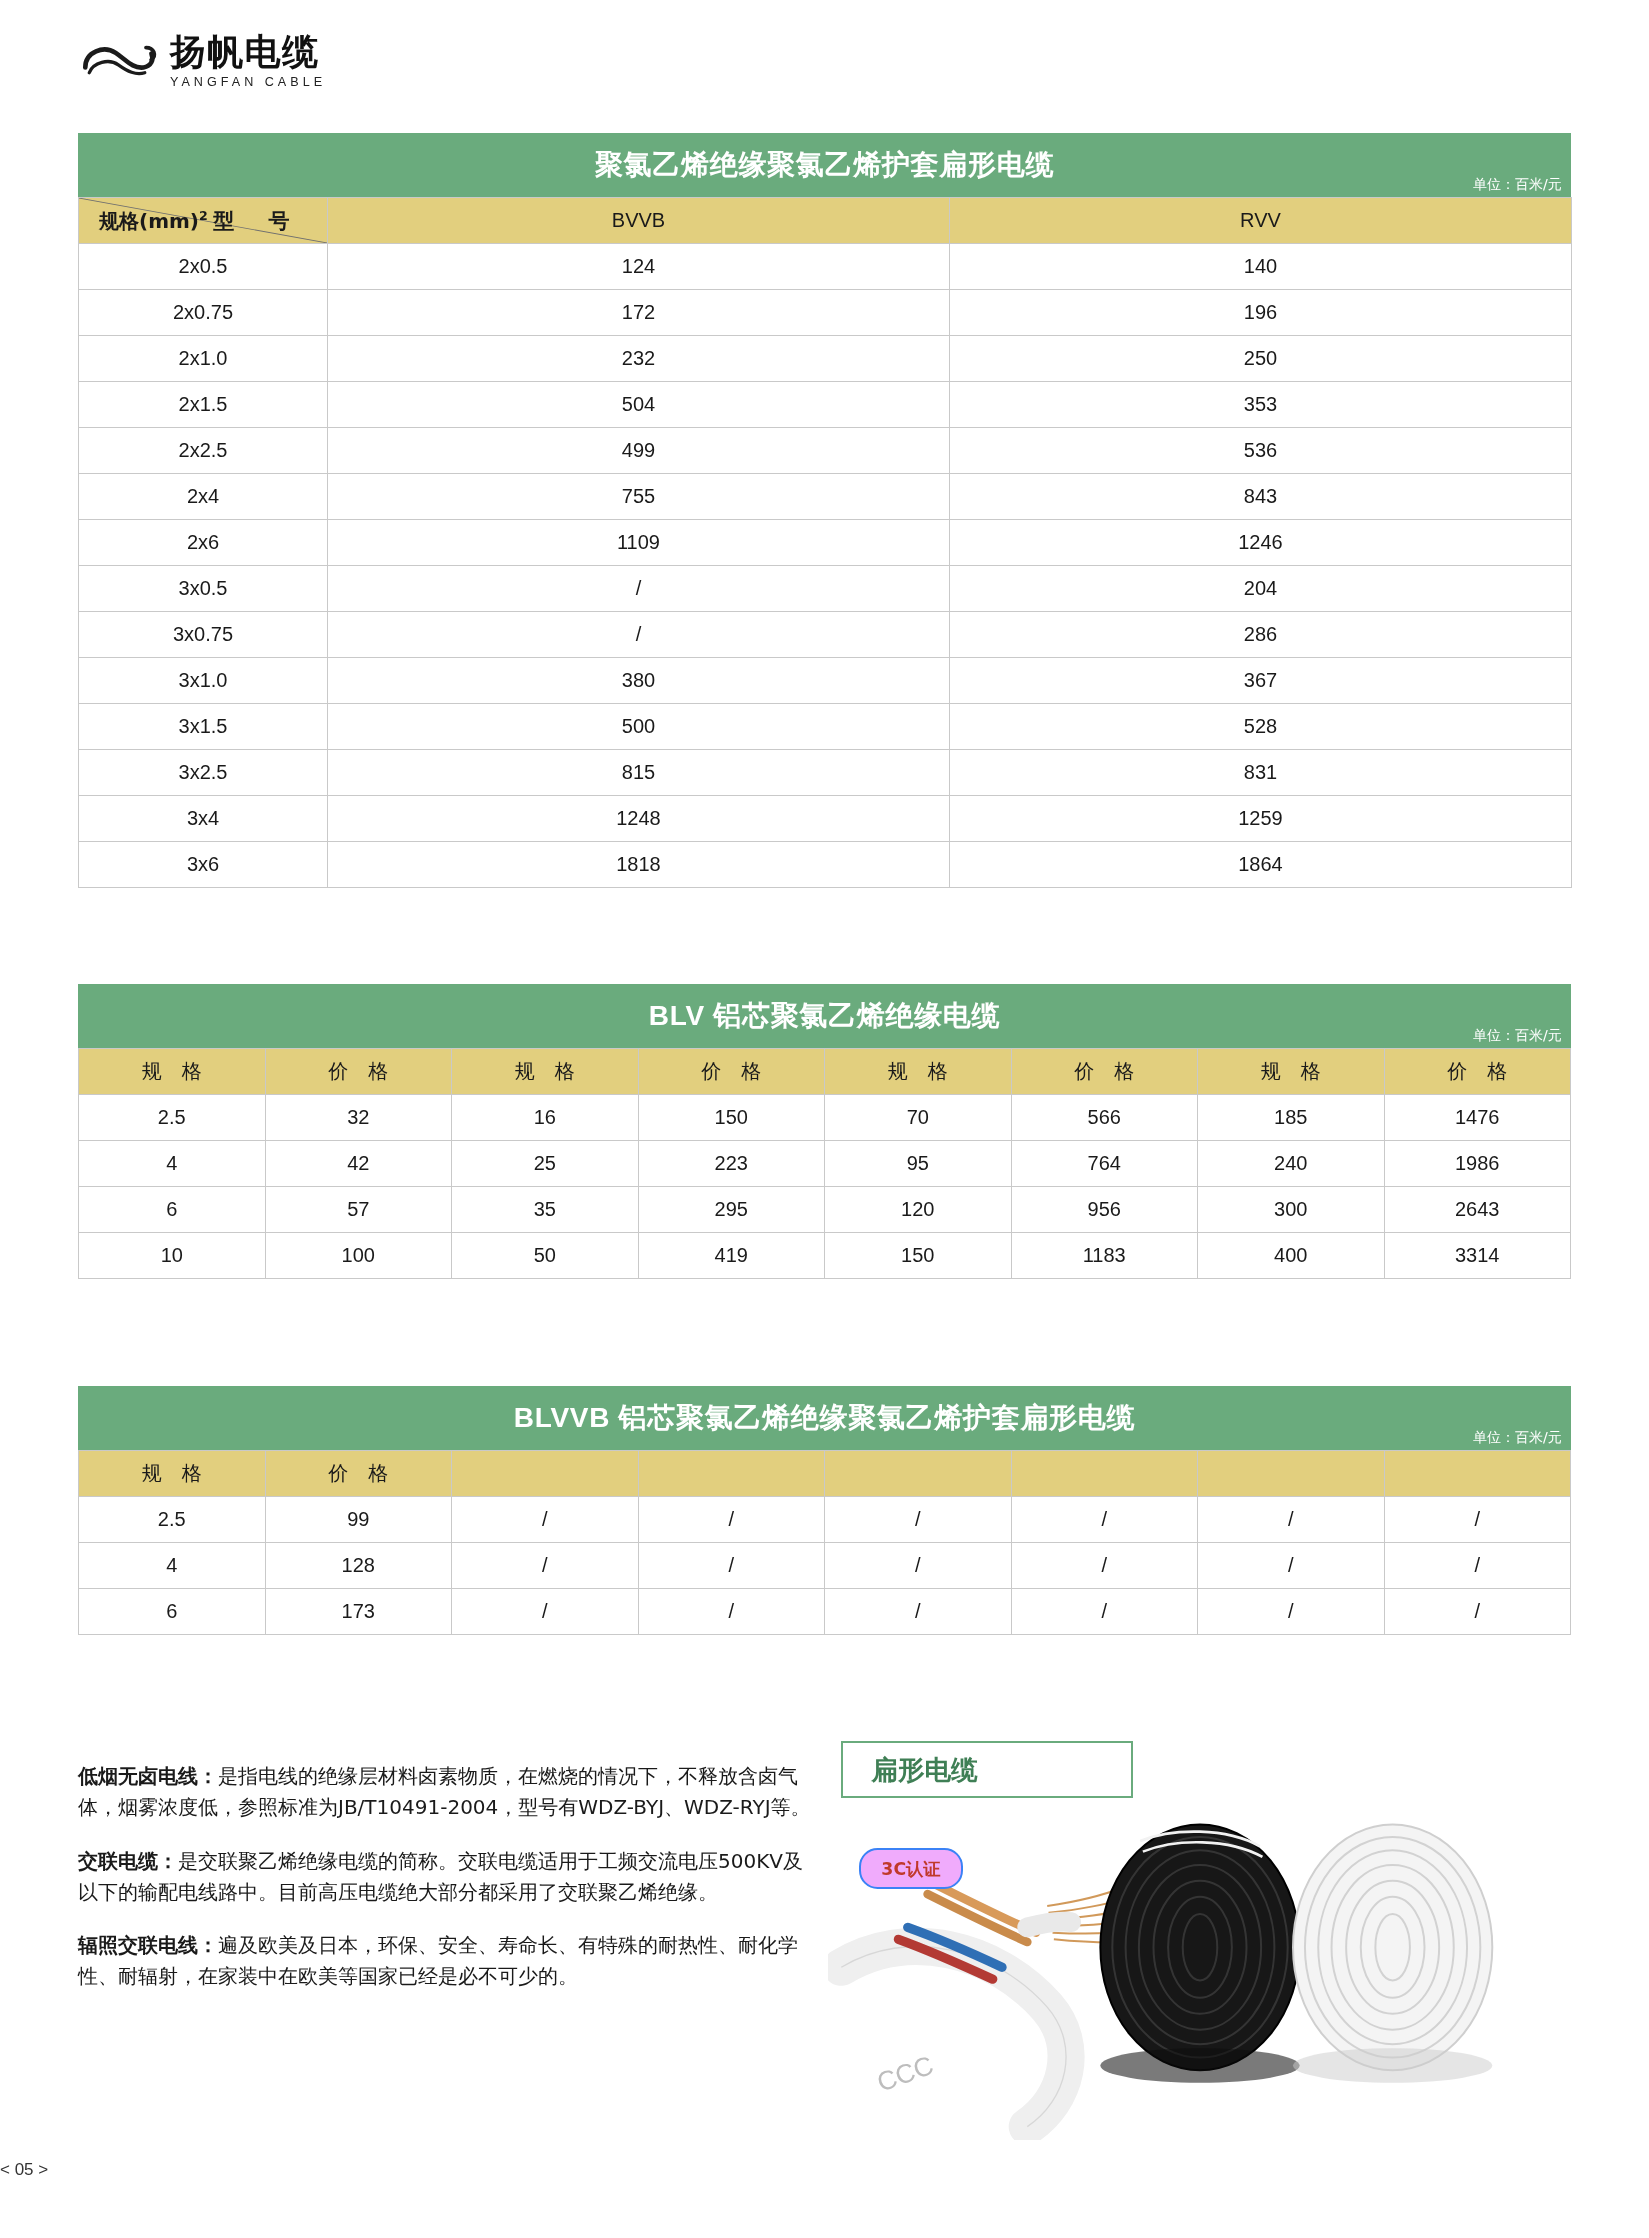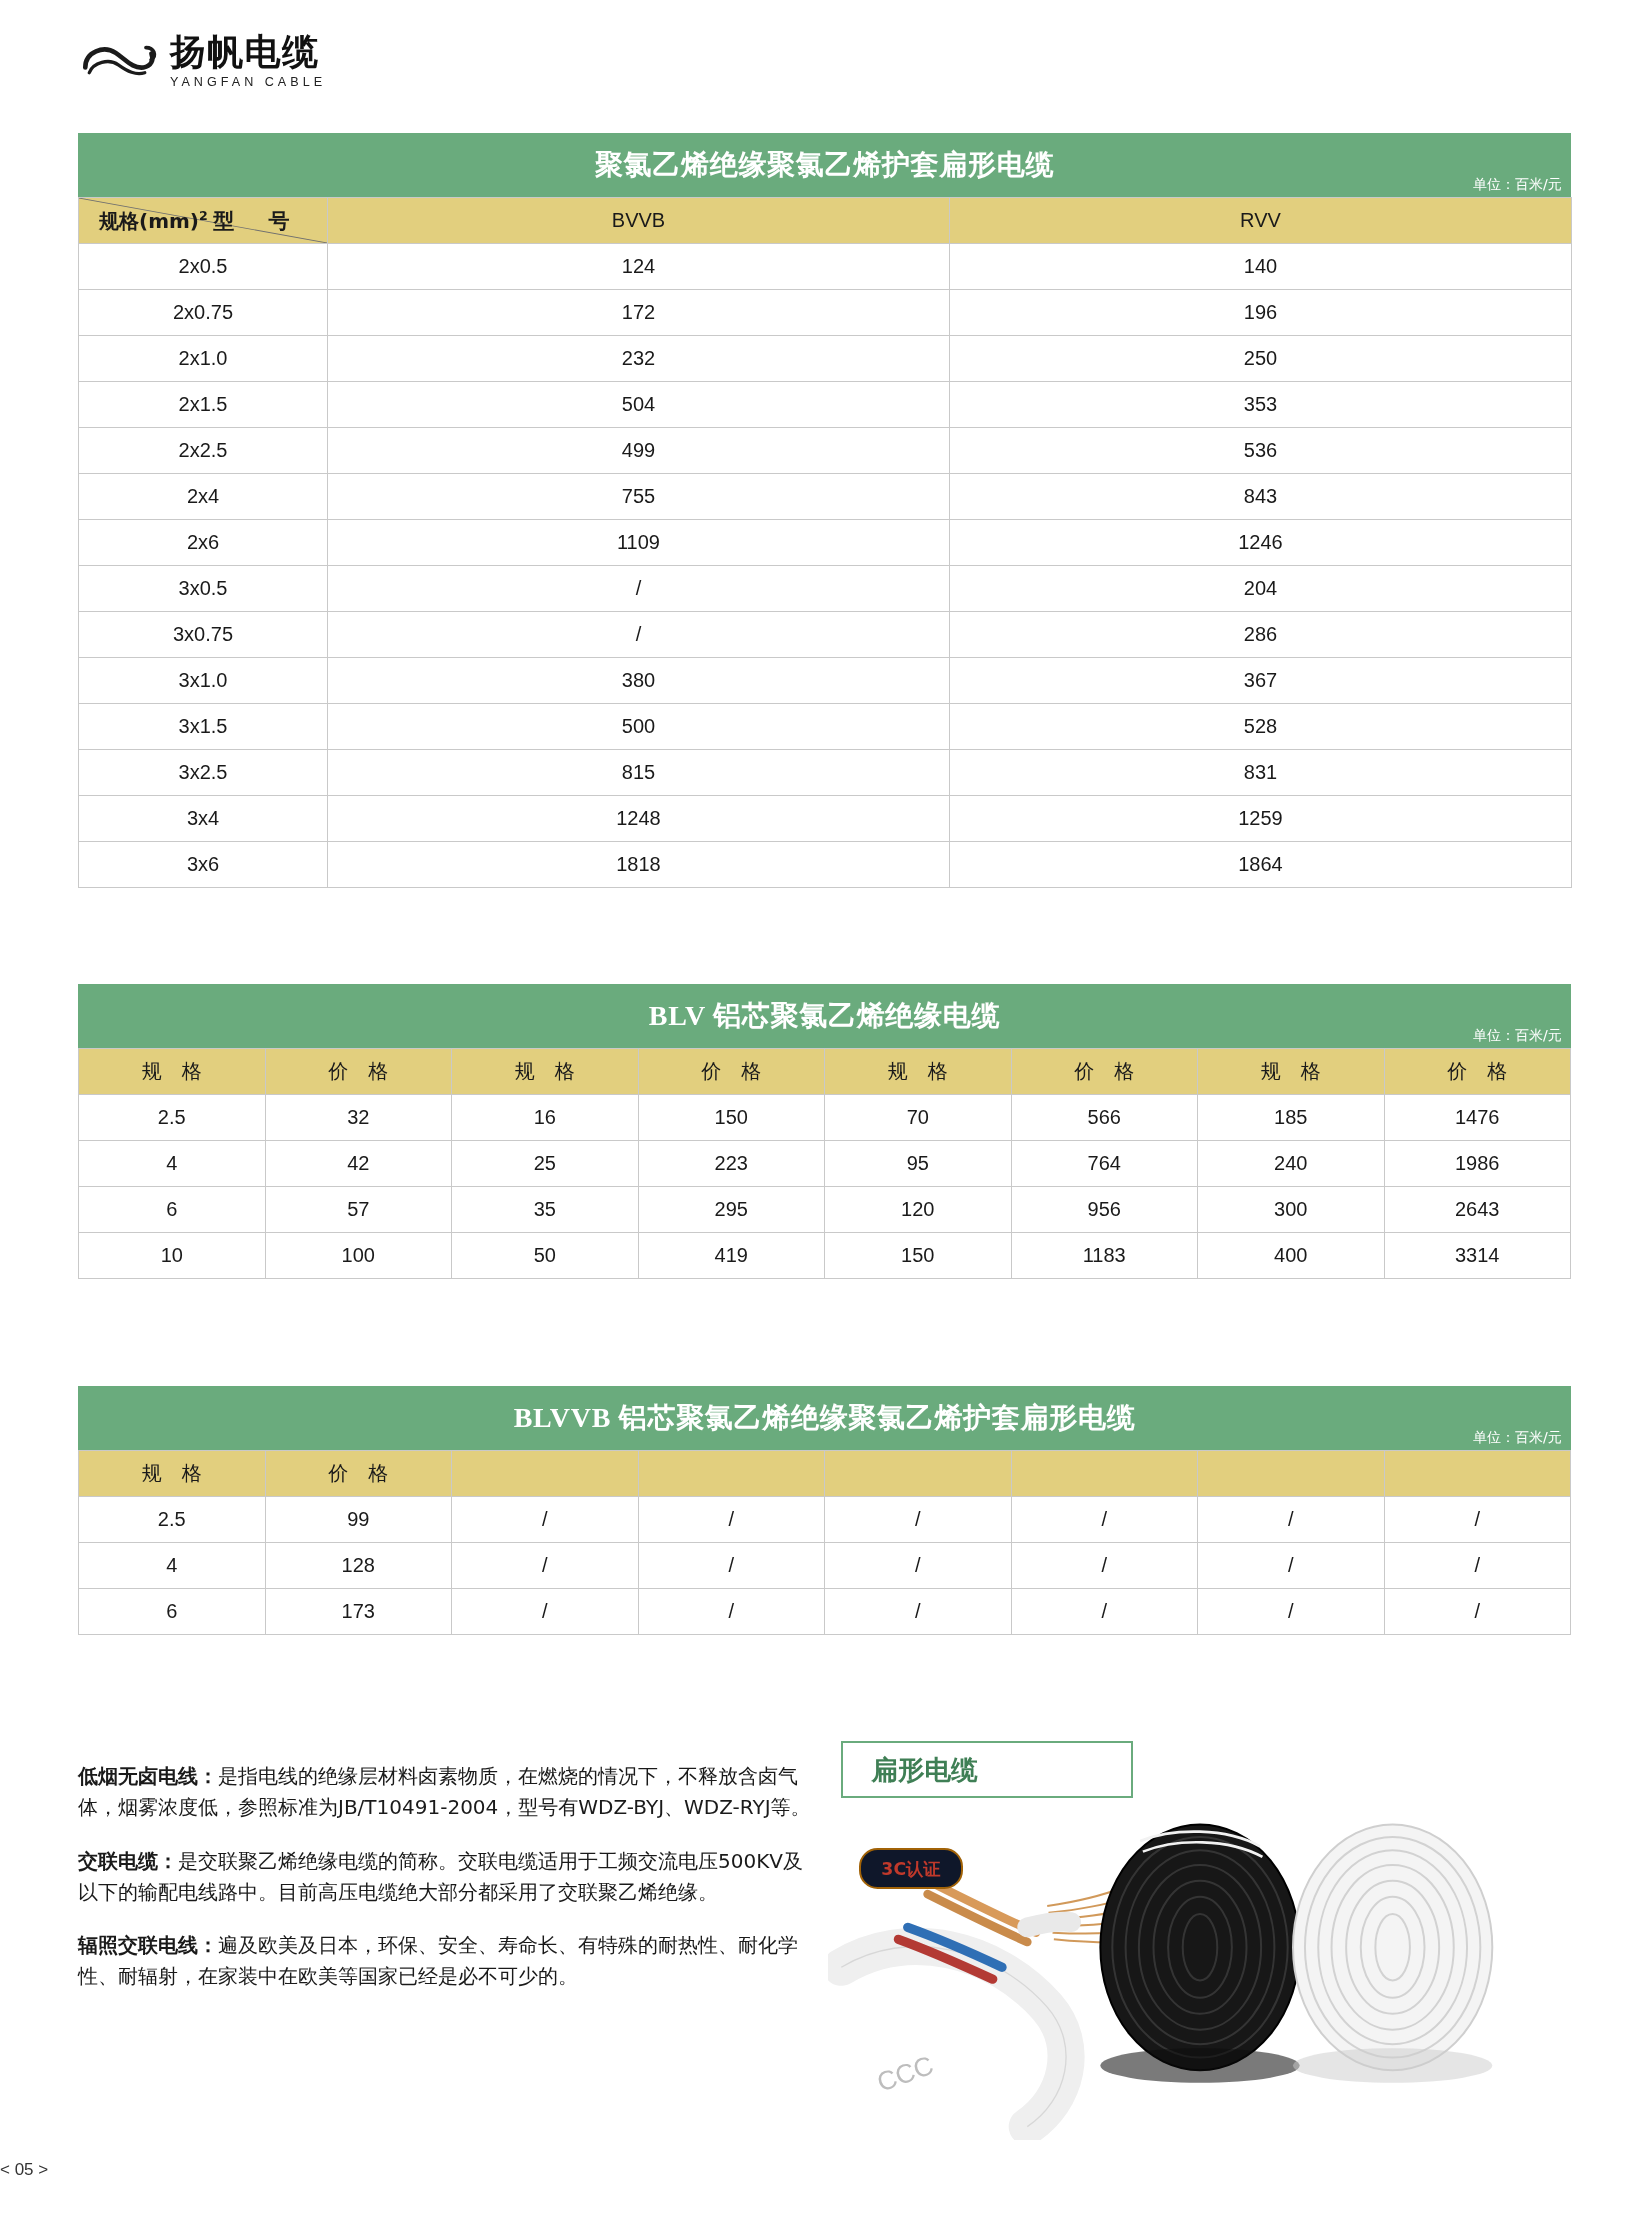--- a/index.html
+++ b/index.html
@@ -71,21 +71,21 @@
     position: relative;
     display: flex;
     align-items: center;
     justify-content: center;
     box-sizing: border-box;
   }
   .tbl-title span.t {
     font-size: 28px;
     font-weight: bold;
     letter-spacing: 0.7px;
-    font-family: Liberation Serif, serif;
+    font-family: Liberation Sans, sans-serif;
   }
   .unit {
     position: absolute;
     right: 9.3px;
     bottom: 2.7px;
     font-size: 14px;
     color: #ffffff;
     font-family: "DejaVu Sans", sans-serif;
   }
   table.grid {
@@ -180,26 +180,26 @@
     font-weight: bold;
     color: #3f7f55;
     font-family: "DejaVu Sans", sans-serif;
   }
   .ccc {
     position: absolute;
     left: 31px;
     top: 120px;
     width: 100px;
     height: 37px;
-    border: 2px solid #a16207;
+    border: 2px solid #3b82f6;
     border-radius: 18.6px;
     display: flex;
     align-items: center;
     justify-content: center;
-    background: #0f172a;
+    background: #f0abfc;
     z-index: 5;
   }
   .ccc span {
     font-size: 17.3px;
     font-weight: bold;
     color: #c0392b;
     font-family: "DejaVu Sans", sans-serif;
   }
   .pagenum {
     position: absolute;

